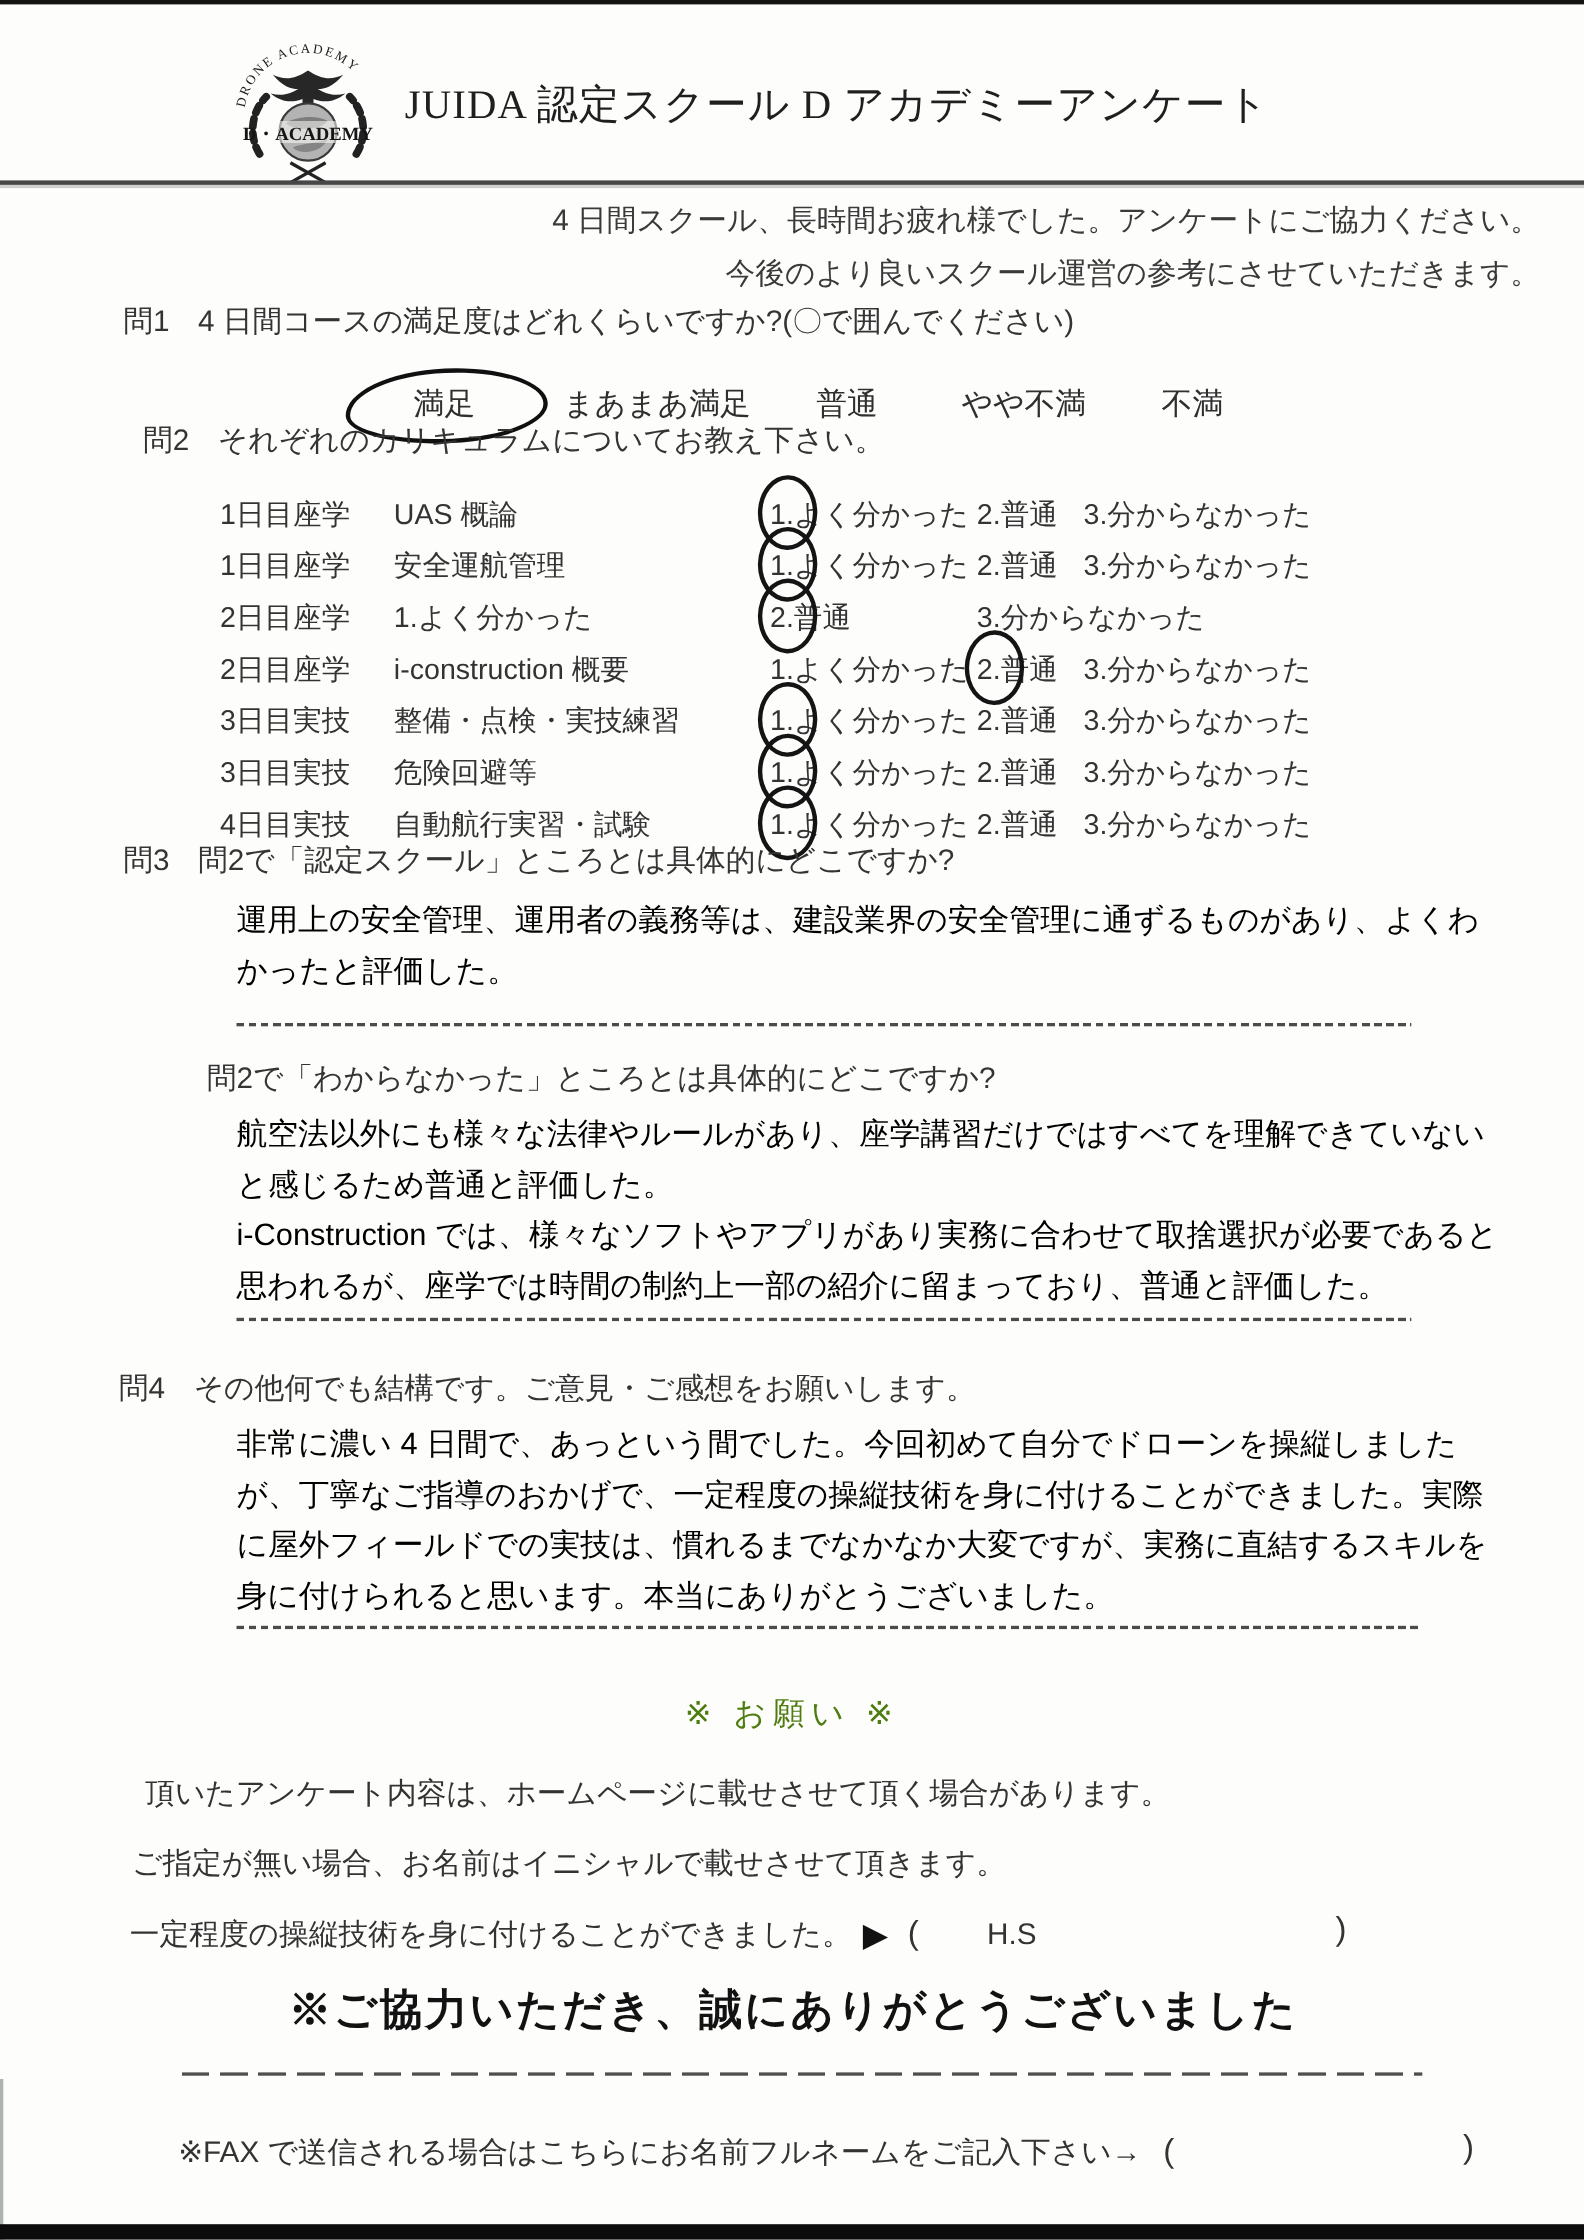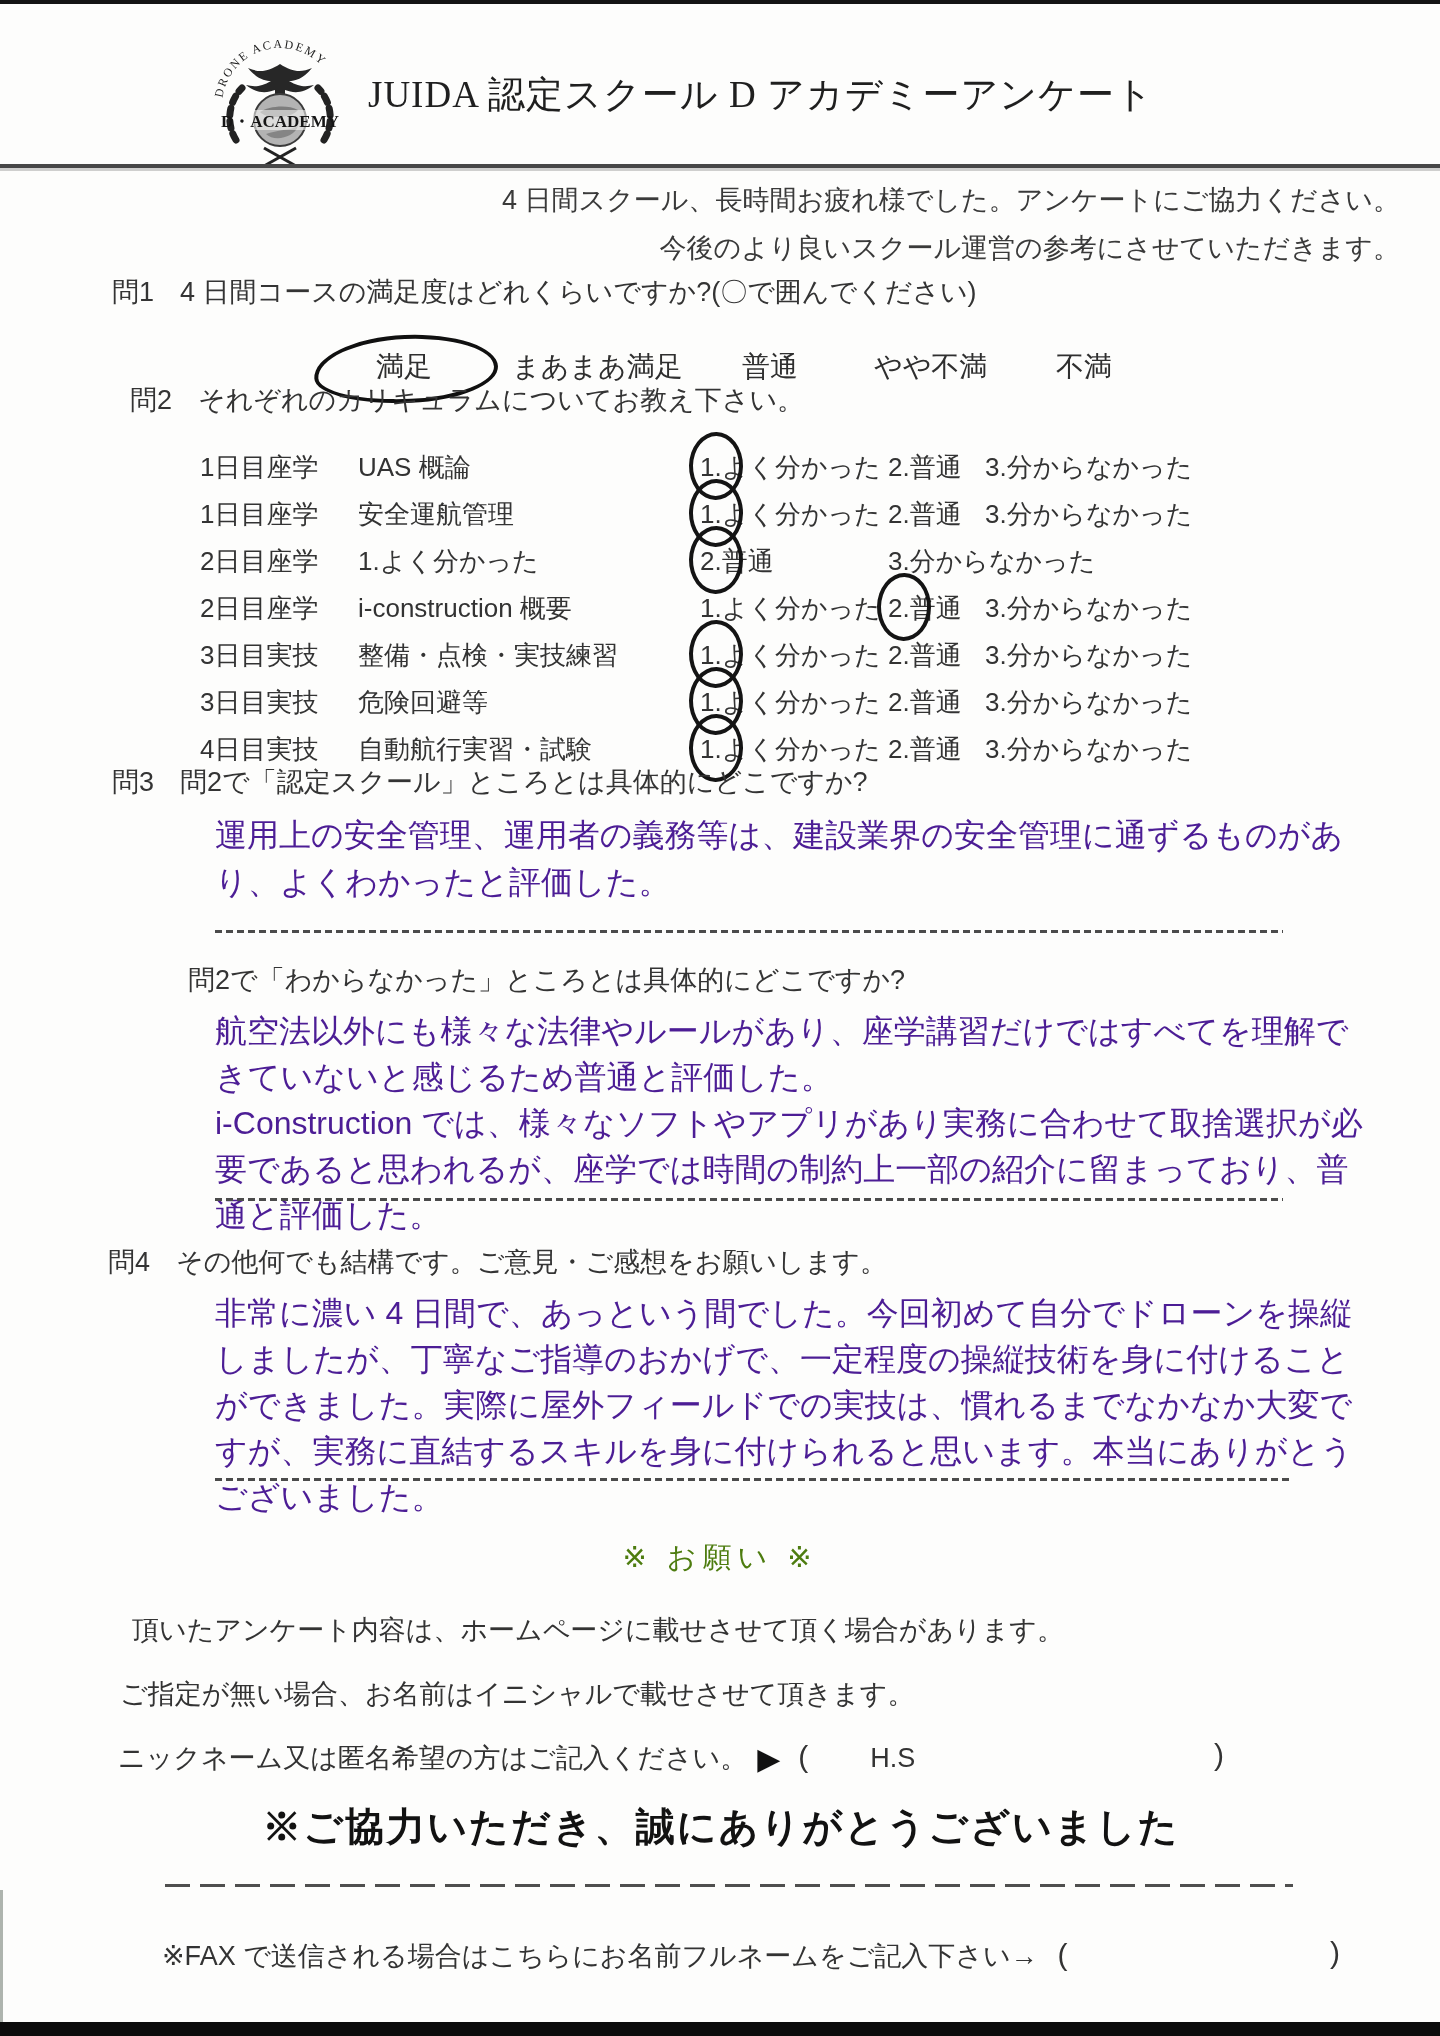--- a/index.html
+++ b/index.html
@@ -43,21 +43,21 @@
   .q2-line{top:382px;left:130px;}
   .q2-table{top:444px;left:200px;font-size:26px;color:#333;}
   .q2-row{display:grid;grid-template-columns:158px 342px 188px 97px 250px;height:47px;align-items:center;white-space:nowrap;}
   .opt{position:relative;}
   .opt.circled::before{
     content:"";position:absolute;left:-11px;top:-18px;width:46px;height:60px;
     border:4px solid #141414;border-radius:50%;transform:rotate(1deg);
   }
 
   .q3-line{top:764px;left:112px;}
-  .answer{font-size:32px;color:#4c1d95;line-height:47px;}
+  .answer{font-size:28px;color:#000000;line-height:47px;}
   .q3-answer{top:812px;left:215px;width:1140px;}
   .q3b-q{top:962px;left:188px;}
   .q3b-answer{top:1008px;left:215px;width:1150px;line-height:46px;}
   .q4-line{top:1244px;left:108px;}
   .q4-answer{top:1290px;left:215px;width:1155px;line-height:46px;}
 
   .dashed-separator{height:3px;background:repeating-linear-gradient(90deg,#4b4b4b 0 7px,transparent 7px 11px);}
   .dash1{top:930px;left:215px;width:1068px;}
   .dash2{top:1198px;left:215px;width:1068px;}
   .dash3{top:1478px;left:215px;width:1075px;}
@@ -208,21 +208,21 @@
   <span class="q-label">問4</span><span>その他何でも結構です。ご意見・ご感想をお願いします。</span>
 </div>
 <div class="abs answer q4-answer">非常に濃い 4 日間で、あっという間でした。今回初めて自分でドローンを操縦しましたが、丁寧なご指導のおかげで、一定程度の操縦技術を身に付けることができました。実際に屋外フィールドでの実技は、慣れるまでなかなか大変ですが、実務に直結するスキルを身に付けられると思います。本当にありがとうございました。</div>
 <div class="abs dashed-separator dash3"></div>
 
 <div class="abs onegai">※ お願い ※</div>
 <div class="abs notice1">頂いたアンケート内容は、ホームページに載せさせて頂く場合があります。</div>
 <div class="abs notice2">ご指定が無い場合、お名前はイニシャルで載せさせて頂きます。</div>
 
 <div class="abs nick">
-  <span>ニックネーム又は匿名希望の方はご記入ください。</span><span class="tri">▶</span><span class="po">(</span><span class="val">H.S</span><span class="pc">)</span>
+  <span>一定程度の操縦技術を身に付けることができました。</span><span class="tri">▶</span><span class="po">(</span><span class="val">H.S</span><span class="pc">)</span>
 </div>
 
 <div class="abs thanks">※ご協力いただき、誠にありがとうございました</div>
 <div class="abs long-dash"></div>
 
 <div class="abs fax">
   <span>※FAX で送信される場合はこちらにお名前フルネームをご記入下さい→</span><span class="po">(</span><span class="pc">)</span>
 </div>
 
 <div class="abs scan-left-edge"></div>

